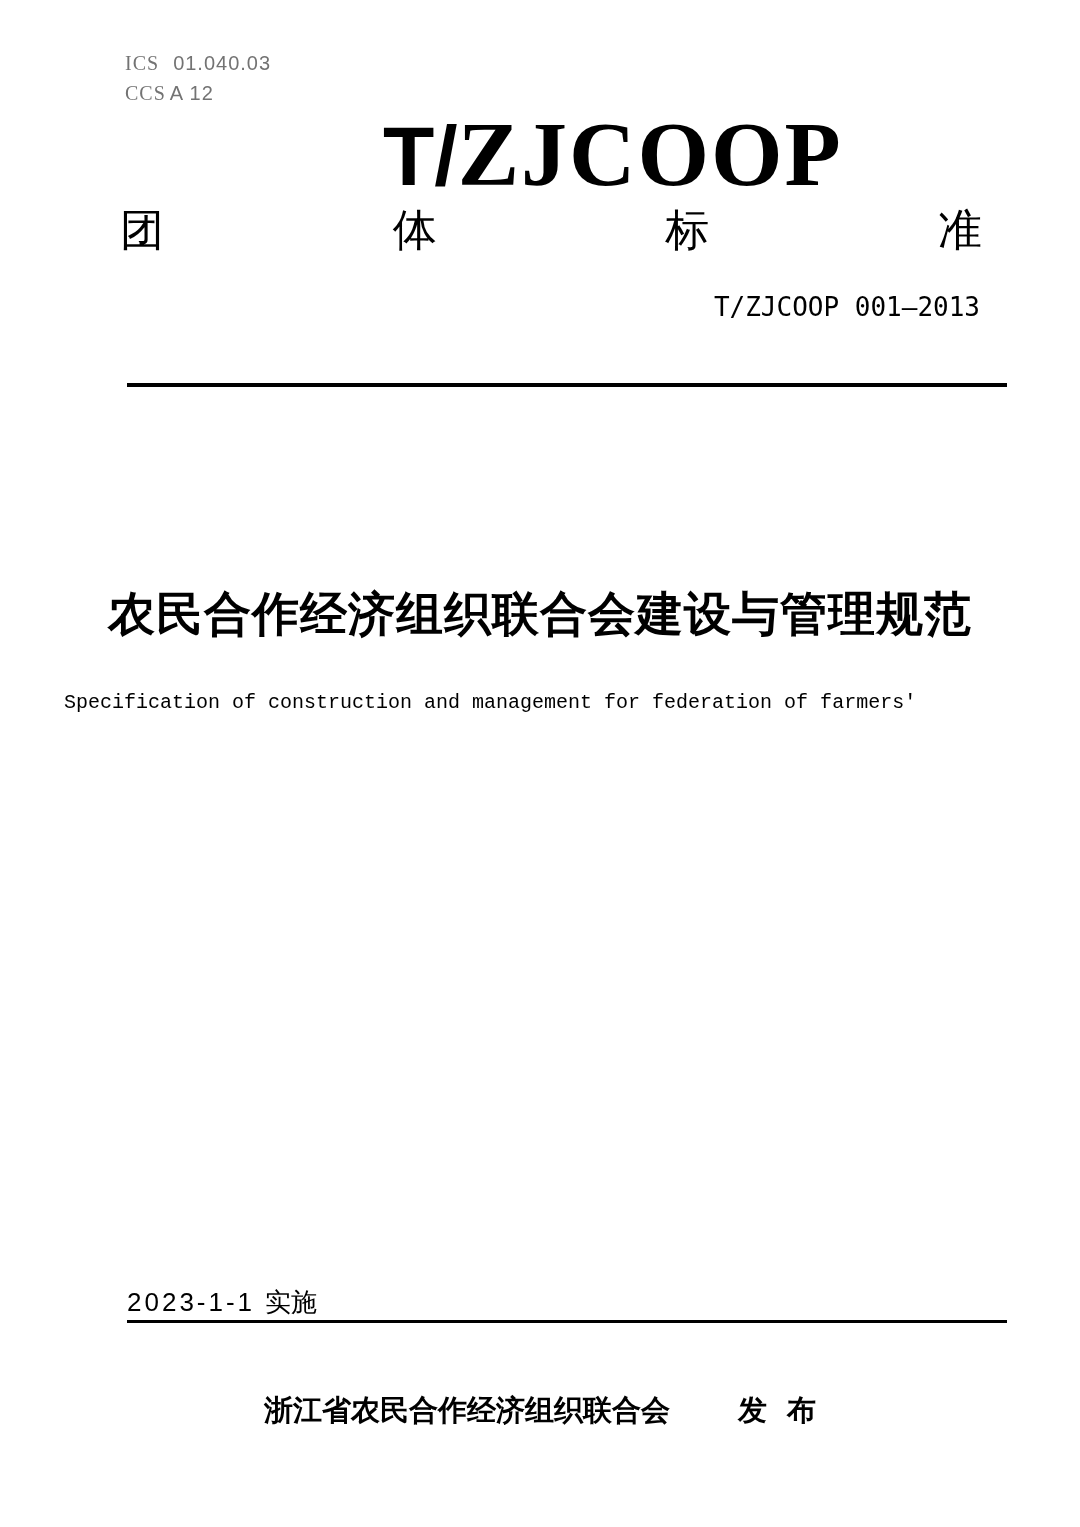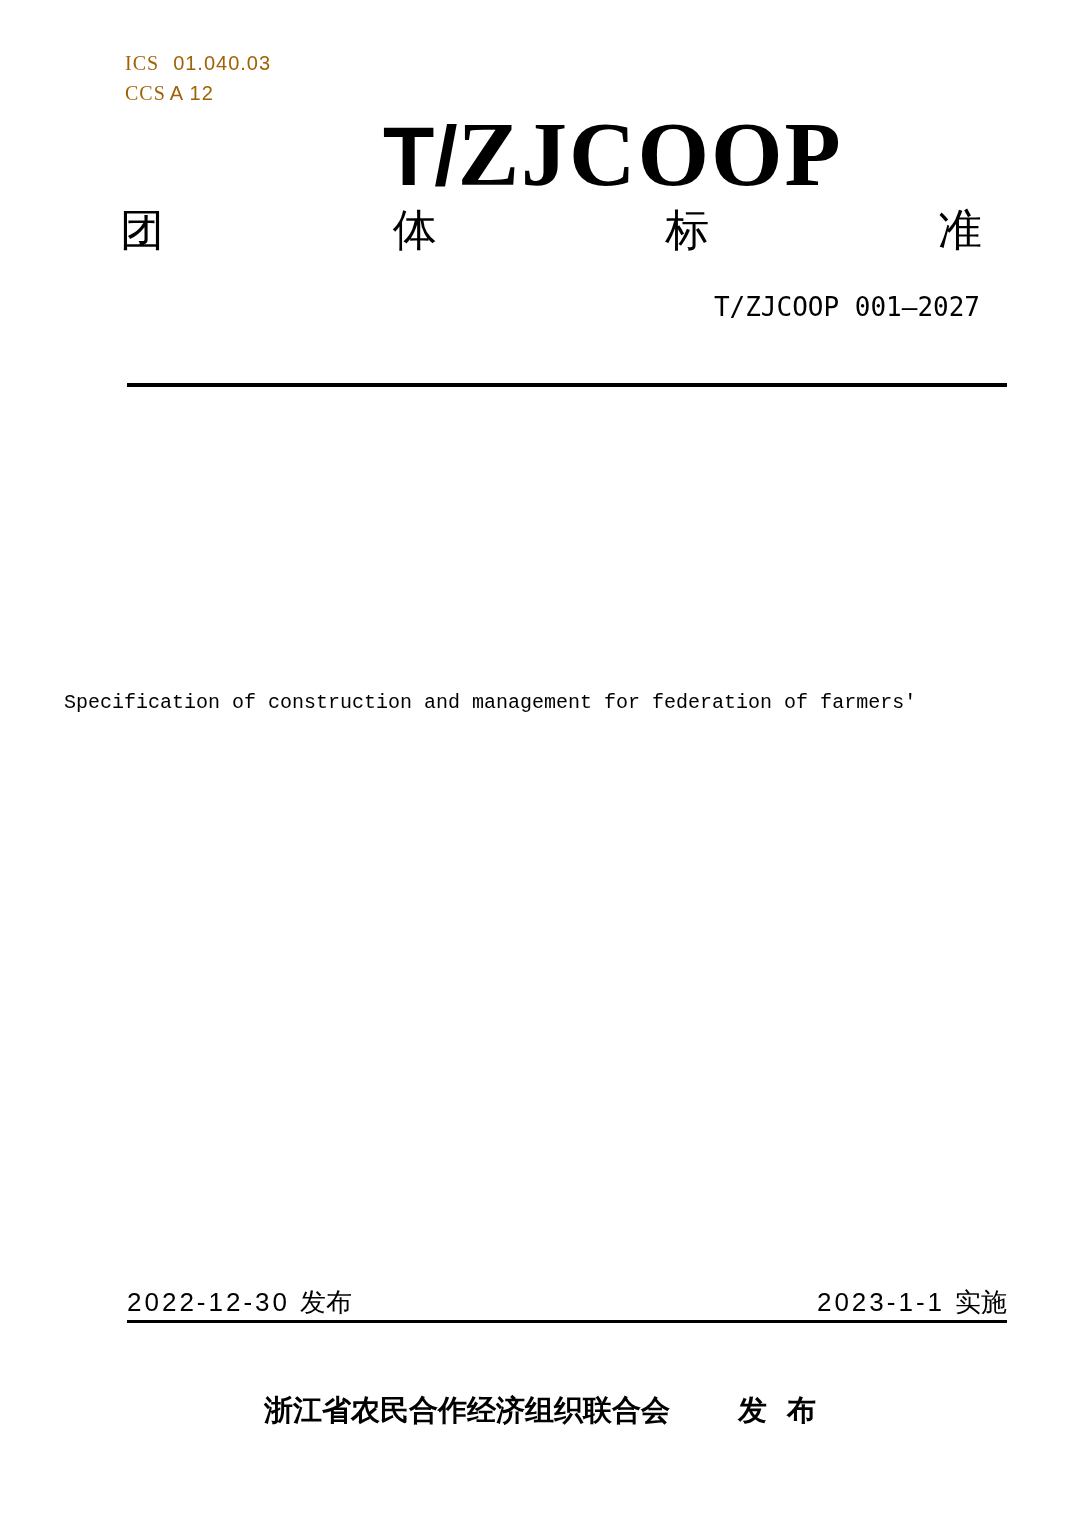--- a/index.html
+++ b/index.html
@@ -17,21 +17,21 @@
     overflow: hidden;
   }
 
   
   .ics-block {
     position: absolute;
     left: 125px;
     top: 48px;
     font-size: 20px;
     line-height: 30px;
-    color: #a16207;
+    color: #737373;
   }
   .ics-row { white-space: nowrap; }
   .ics-label {
     font-family: "Liberation Serif", serif;
     letter-spacing: 1px;
   }
   .ics-value {
     font-family: "Liberation Sans", sans-serif;
     margin-left: 14px;
     letter-spacing: 1px;
@@ -179,33 +179,31 @@
     <span class="logo-prefix">T/</span><span class="logo-main">ZJCOOP</span>
   </div>
 
   <div class="cn-band">
     <span>团</span>
     <span>体</span>
     <span>标</span>
     <span>准</span>
   </div>
 
-  <div class="std-number">T/ZJCOOP 001—2027</div>
+  <div class="std-number">T/ZJCOOP 001—2013</div>
 
   <div class="rule-top"></div>
 
+  <h1 class="title-cn">农民合作经济组织联合会建设与管理规范</h1>
 
   <div class="title-en">
     <div>Specification of construction and management for federation of farmers'</div>
   </div>
 
   <div class="dates">
-    <span class="date-left">
-      <span class="date-value">2022-12-30</span><span class="date-label">发布</span>
-    </span>
     <span class="date-right">
       <span class="date-value">2023-1-1</span><span class="date-label">实施</span>
     </span>
   </div>
 
   <div class="rule-bottom"></div>
 
   <div class="publisher">
     <span>浙江省农民合作经济组织联合会</span><span class="publish-label">发 布</span>
   </div>

